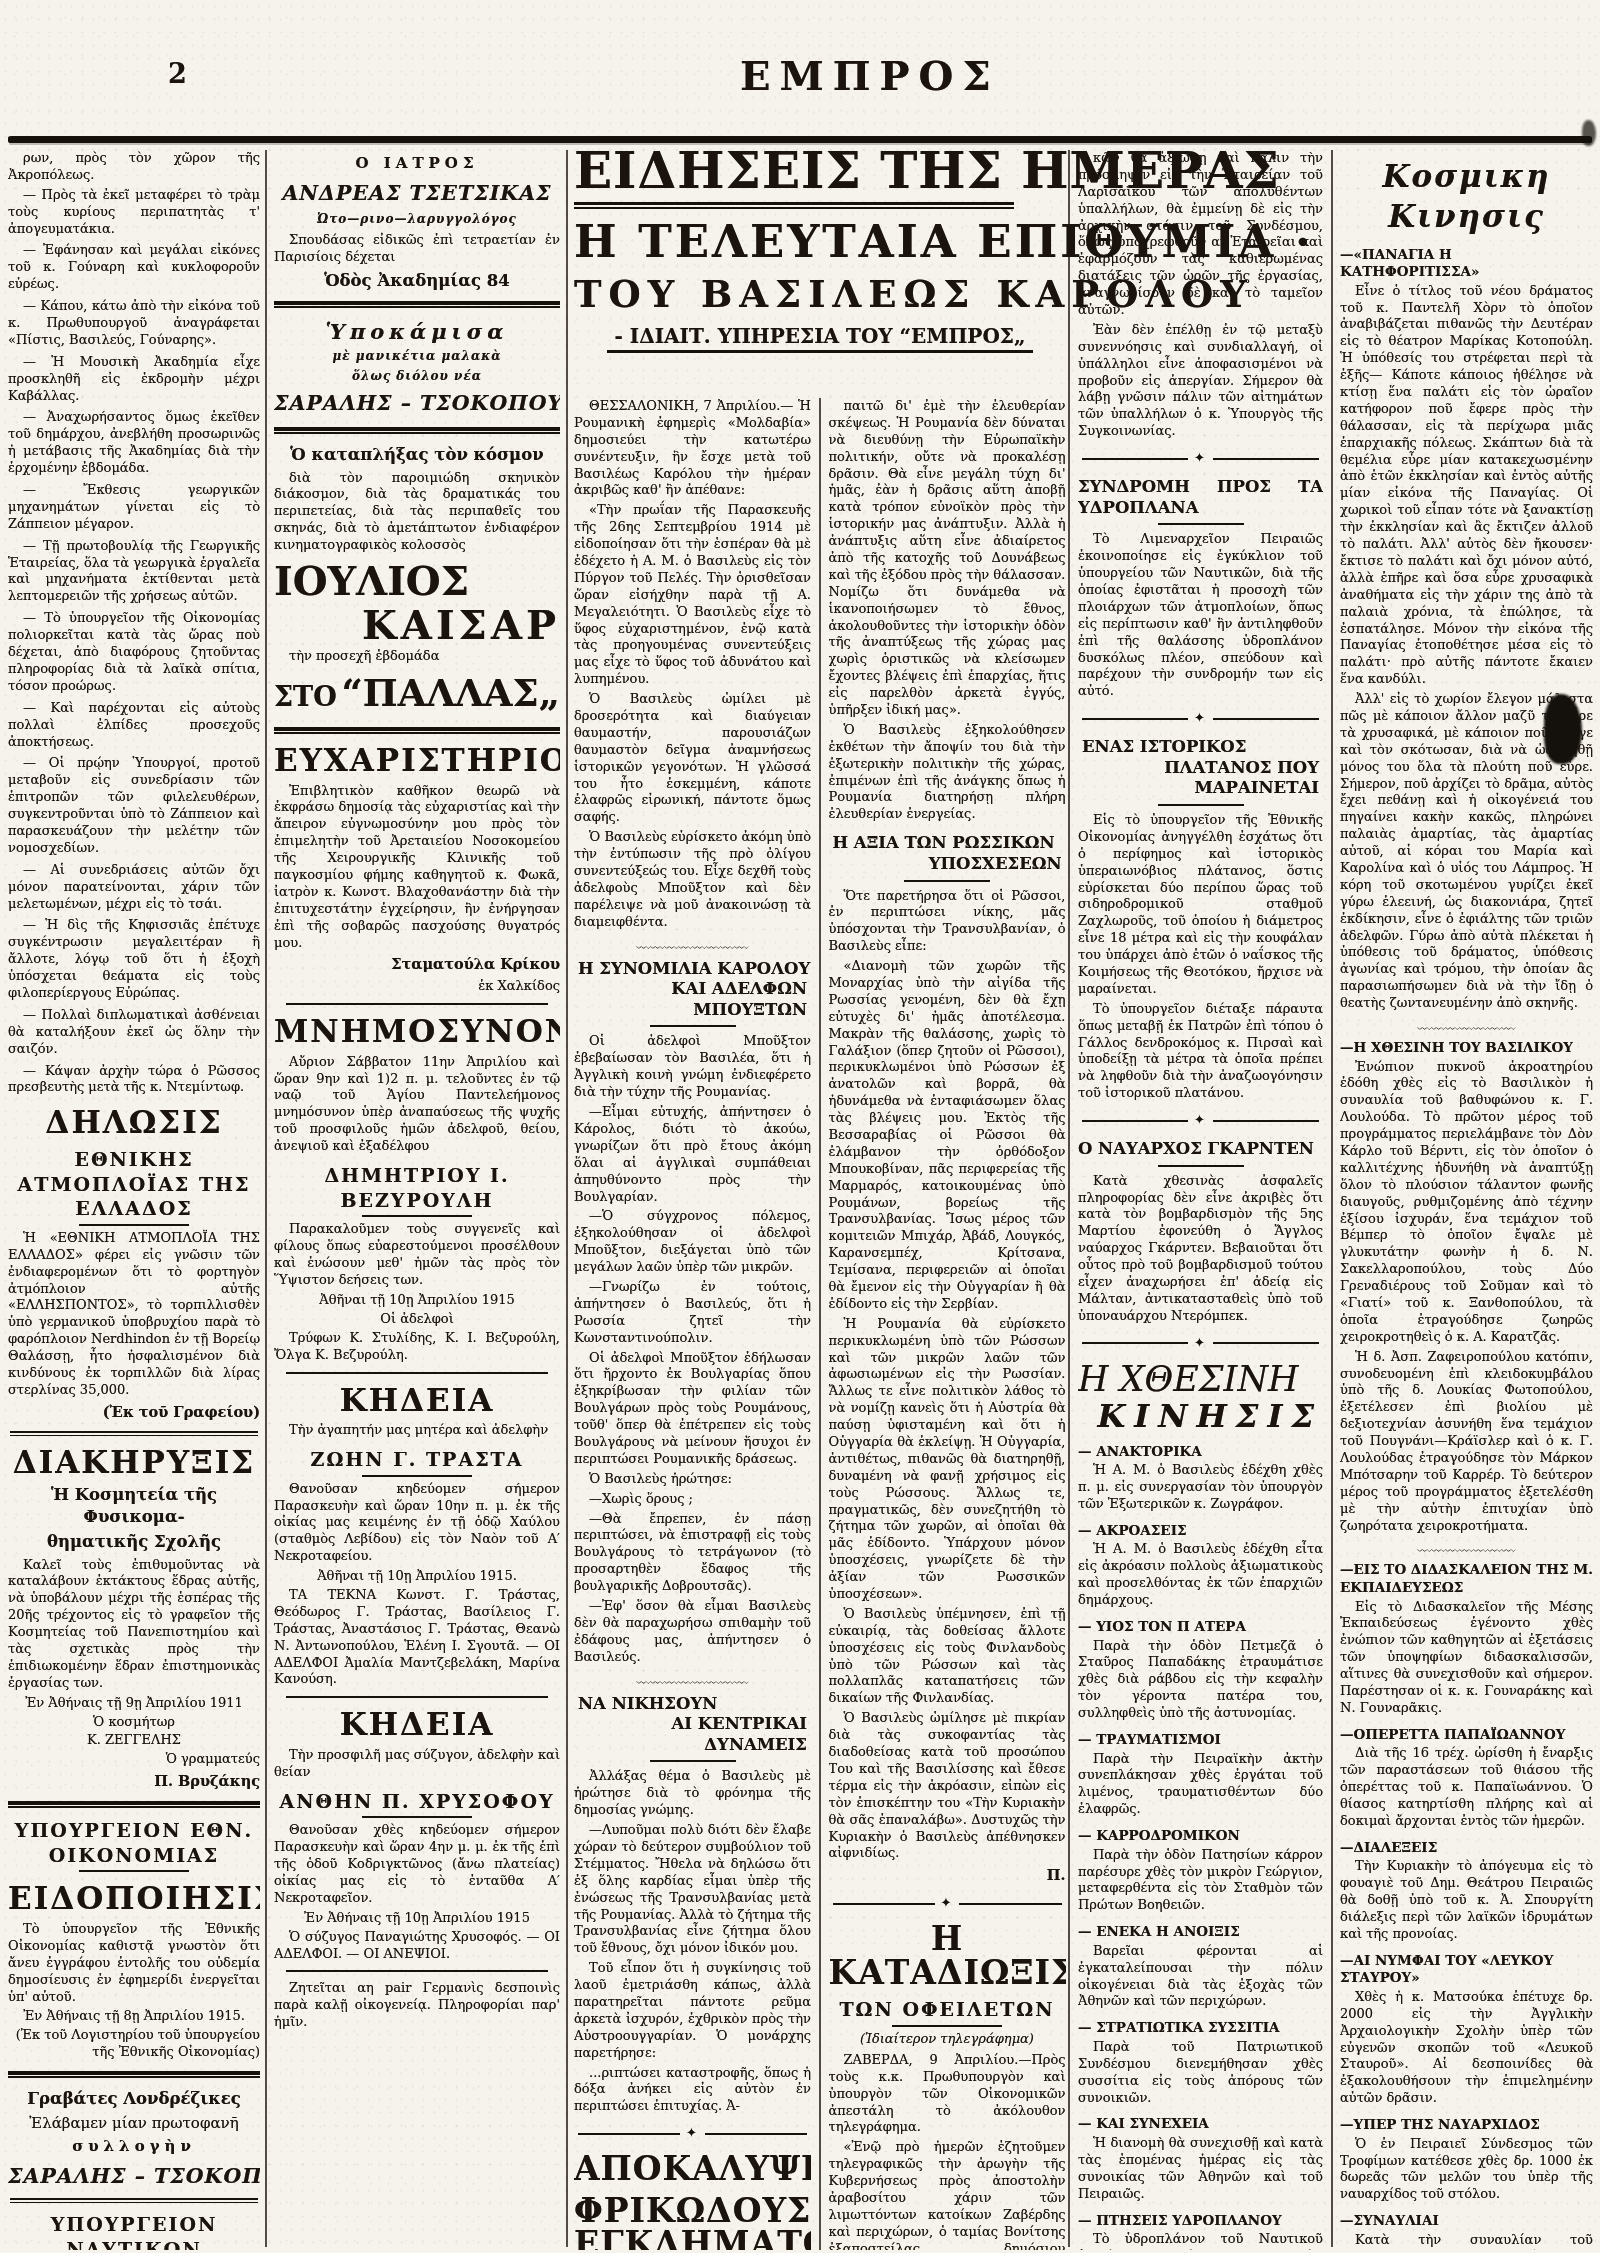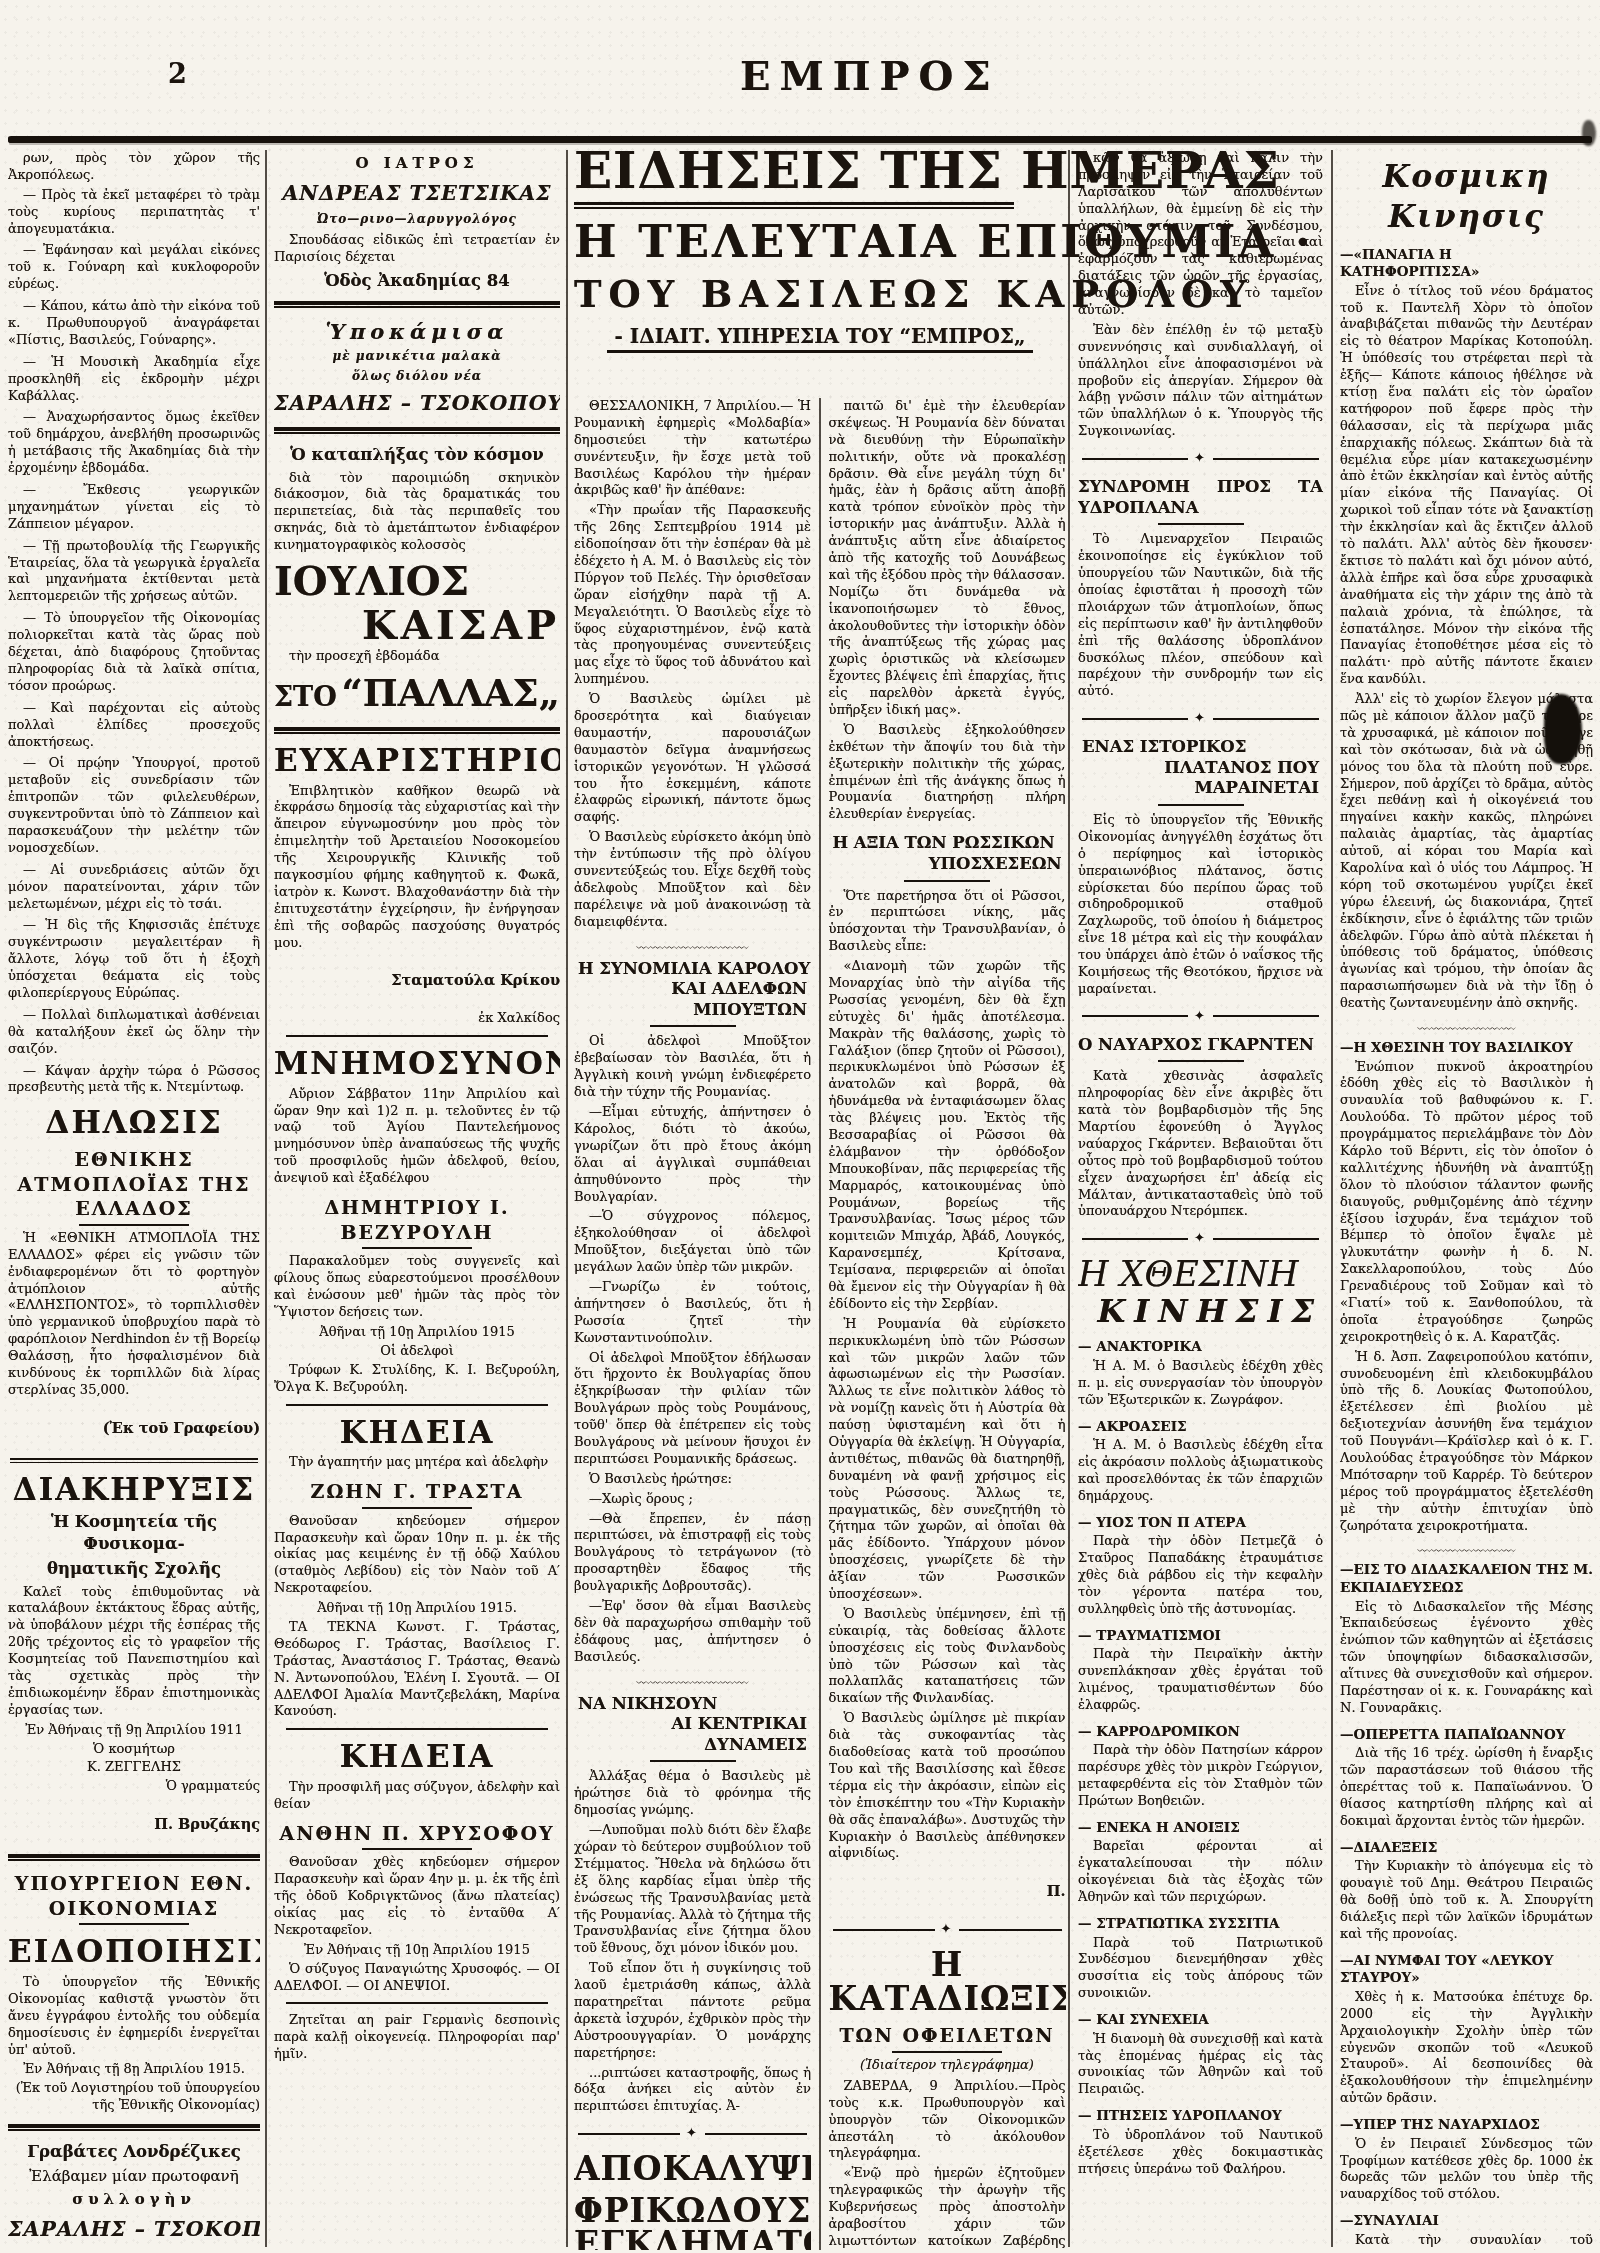--- a/index.html
+++ b/index.html
@@ -41,21 +41,21 @@
   .t-h-bold{font-size:19px;font-weight:bold;text-align:center;letter-spacing:2px;margin:8px 0 4px;}
   .t-h-bold::after{content:"";display:block;width:110px;margin:3px auto 0;border-bottom:2px solid #17110c;}
   .t-h-sub{font-size:16.5px;font-weight:bold;margin:10px 0 6px;line-height:1.25;}
   .t-h-sub .l1{display:block;text-align:left;padding-left:4px;}
   .t-h-sub .l2{display:block;text-align:right;padding-right:4px;}
   .t-h-sub::after{content:"";display:block;width:86px;margin:5px auto 0;border-bottom:2.5px solid #17110c;}
   .t-h-fancy{font-size:31px;font-weight:bold;font-style:italic;text-align:center;letter-spacing:2px;margin:6px 0 8px;}
   .t-center{text-align:center;text-indent:0;margin:2px 0;}
   .t-center-i{text-align:center;font-style:italic;margin:2px 0 4px;}
   .t-sig{text-align:right;margin:2px 0;}
-  .t-sig-b{text-align:right;font-weight:bold;font-size:14.5px;margin:20px 0;}
+  .t-sig-b{text-align:right;font-weight:bold;font-size:14.5px;margin:4px 0;}
   .t-rule{border-top:2px solid #17110c;margin:8px 12px;}
   .t-rule2{border-top:2.5px solid #17110c;border-bottom:1.5px solid #17110c;height:5px;margin:9px 2px;}
   .t-rule3{border-top:4px solid #17110c;border-bottom:2px solid #17110c;height:7px;margin:10px 0;}
   .t-orn{display:flex;align-items:center;margin:10px 4px;color:#17110c;}
   .t-orn::before,.t-orn::after{content:"";flex:1;border-top:2px solid #17110c;}
   .t-orn span{padding:0 6px;font-size:13px;letter-spacing:2px;}
   .t-wavy{text-align:center;font-size:15px;letter-spacing:-1px;margin:6px 0;line-height:.8;}
   .t-ad-line{text-align:center;font-size:15px;margin:3px 0;}
   .t-ad-line-b{text-align:center;font-weight:bold;font-size:16.5px;margin:4px 0;}
   .t-ad-line-i{text-align:center;font-weight:bold;font-style:italic;font-size:12px;letter-spacing:1px;margin:4px 0;}
@@ -257,20 +257,21 @@
       <div class="it t-h-sub">ΣΥΝΔΡΟΜΗ ΠΡΟΣ ΤΑ ΥΔΡΟΠΛΑΝΑ</div>
       <div class="it t-para">Τὸ Λιμεναρχεῖον Πειραιῶς ἐκοινοποίησε εἰς ἐγκύκλιον τοῦ ὑπουργείου τῶν Ναυτικῶν, διὰ τῆς ὁποίας ἐφιστᾶται ἡ προσοχὴ τῶν πλοιάρχων τῶν ἀτμοπλοίων, ὅπως εἰς περίπτωσιν καθ' ἣν ἀντιληφθοῦν ἐπὶ τῆς θαλάσσης ὑδροπλάνον δυσκόλως πλέον, σπεύδουν καὶ παρέχουν τὴν συνδρομήν των εἰς αὐτό.</div>
       <div class="it t-orn">
         <span>✦</span>
       </div>
       <div class="it t-h-sub">
         <span class="l1">ΕΝΑΣ ΙΣΤΟΡΙΚΟΣ</span>
         <span class="l2">ΠΛΑΤΑΝΟΣ ΠΟΥ ΜΑΡΑΙΝΕΤΑΙ</span>
       </div>
       <div class="it t-para">Εἰς τὸ ὑπουργεῖον τῆς Ἐθνικῆς Οἰκονομίας ἀνηγγέλθη ἐσχάτως ὅτι ὁ περίφημος καὶ ἱστορικὸς ὑπεραιωνόβιος πλάτανος, ὅστις εὑρίσκεται δύο περίπου ὥρας τοῦ σιδηροδρομικοῦ σταθμοῦ Ζαχλωροῦς, τοῦ ὁποίου ἡ διάμετρος εἶνε 18 μέτρα καὶ εἰς τὴν κουφάλαν του ὑπάρχει ἀπὸ ἐτῶν ὁ ναΐσκος τῆς Κοιμήσεως τῆς Θεοτόκου, ἤρχισε νὰ μαραίνεται.</div>
+      <div class="it t-para">Τὸ ὑπουργεῖον διέταξε πάραυτα ὅπως μεταβῇ ἐκ Πατρῶν ἐπὶ τόπου ὁ Γάλλος δενδροκόμος κ. Πιρσαὶ καὶ ὑποδείξῃ τὰ μέτρα τὰ ὁποῖα πρέπει νὰ ληφθοῦν διὰ τὴν ἀναζωογόνησιν τοῦ ἱστορικοῦ πλατάνου.</div>
       <div class="it t-orn">
         <span>✦</span>
       </div>
       <div class="it t-h-sub">Ο ΝΑΥΑΡΧΟΣ ΓΚΑΡΝΤΕΝ</div>
       <div class="it t-para">Κατὰ χθεσινὰς ἀσφαλεῖς πληροφορίας δὲν εἶνε ἀκριβὲς ὅτι κατὰ τὸν βομβαρδισμὸν τῆς 5ης Μαρτίου ἐφονεύθη ὁ Ἄγγλος ναύαρχος Γκάρντεν. Βεβαιοῦται ὅτι οὗτος πρὸ τοῦ βομβαρδισμοῦ τούτου εἶχεν ἀναχωρήσει ἐπ' ἀδείᾳ εἰς Μάλταν, ἀντικατασταθεὶς ὑπὸ τοῦ ὑποναυάρχου Ντερόμπεκ.</div>
       <div class="it t-orn">
         <span>✦</span>
       </div>
       <div class="it t-disp-li">Η ΧΘΕΣΙΝΗ</div>
       <div class="it t-disp-ri">ΚΙΝΗΣΙΣ</div>

